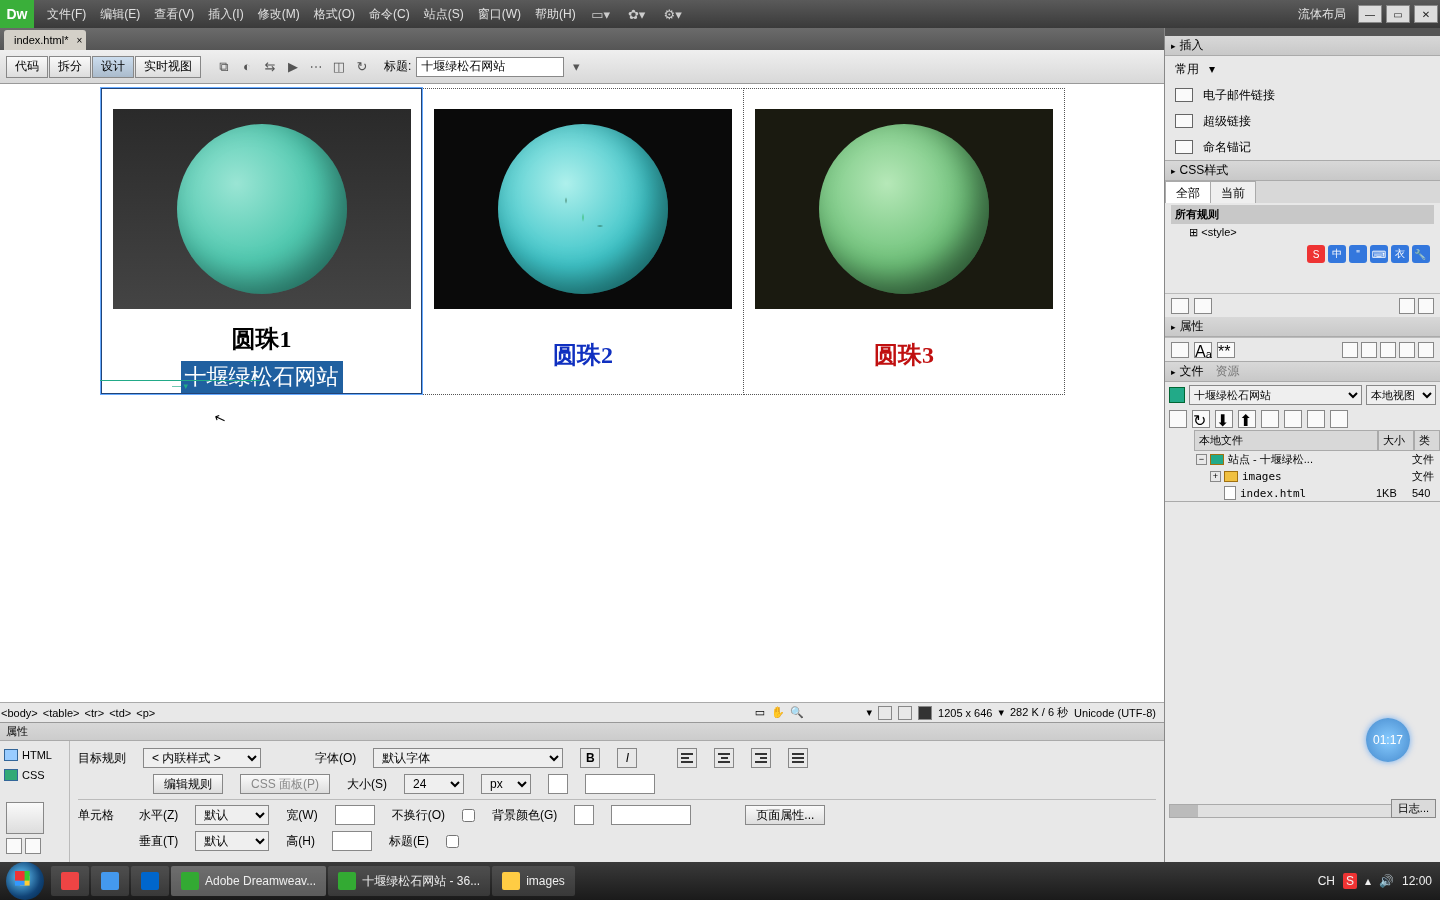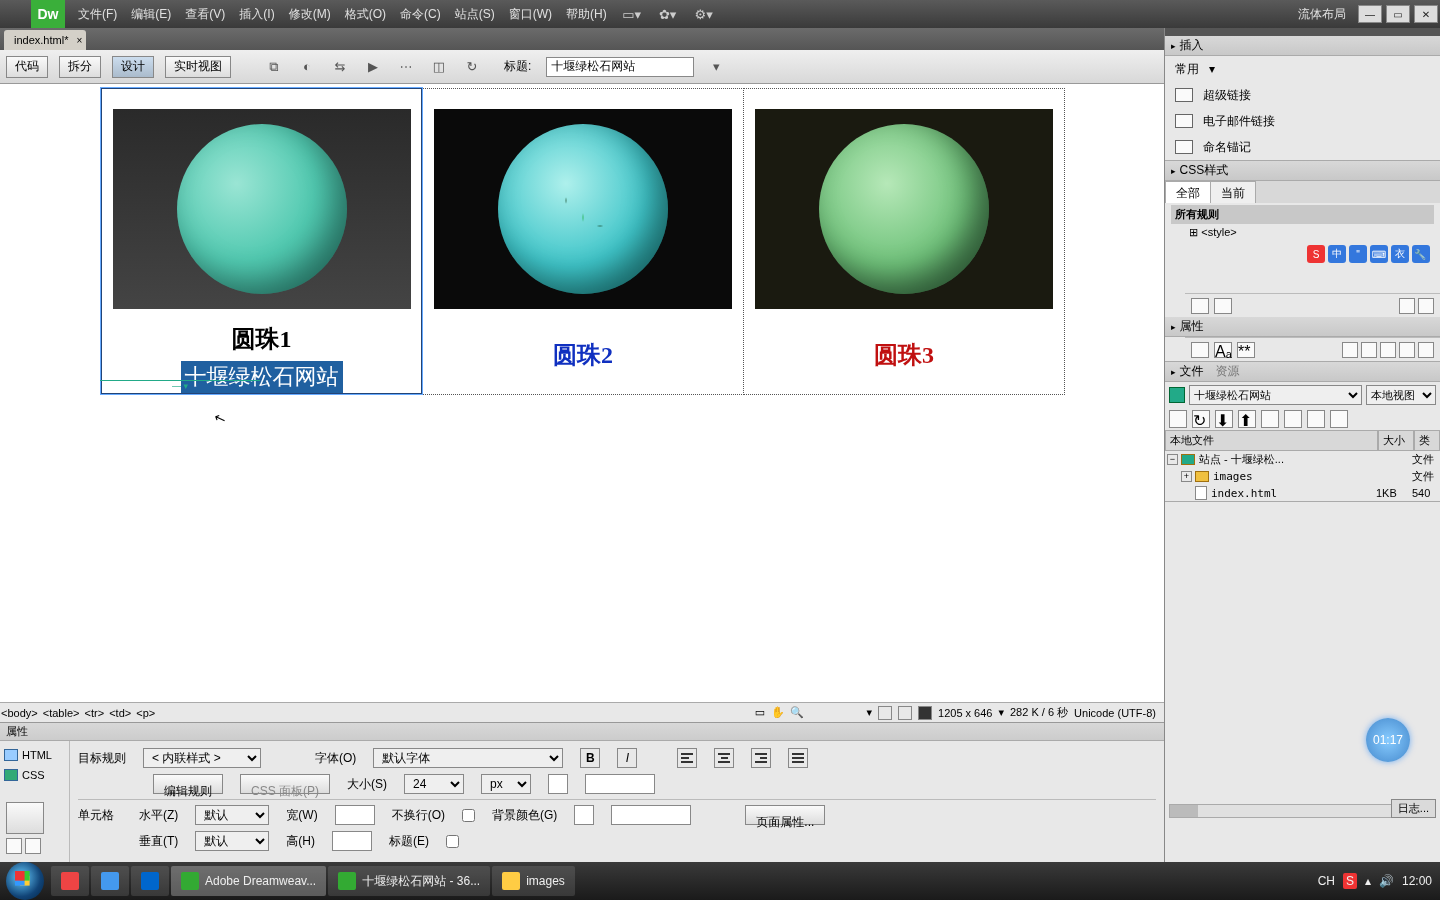--- a/index.html
+++ b/index.html
@@ -1,35 +1,35 @@
 <!DOCTYPE html>
 <html><head>
 <meta charset="utf-8">
 <style>
 * { margin:0; padding:0; box-sizing:border-box; font-family:"Microsoft YaHei",Tahoma,sans-serif; }
 body { background:#fff; overflow:hidden; width:1440px; height:900px; position:relative; }
 
 
 .menubar { height:28px; background:linear-gradient(#5a5a5a,#3a3a3a); display:flex; align-items:center; color:#e0e0e0; font-size:12px; }
-.dw-logo { width:34px; height:28px; background:#3aaf3a; color:#fff; font-weight:bold; font-size:14px; display:flex; align-items:center; justify-content:center; margin-right:6px;margin-left:31px;}
+.dw-logo { width:34px; height:28px; background:#3aaf3a; color:#fff; font-weight:bold; font-size:14px; display:flex; align-items:center; justify-content:center; margin-right:6px;}
 .menu-item { padding:0 7px; cursor:default; }
 .menu-icon { width:28px; height:20px; display:flex; align-items:center; justify-content:center; color:#ccc; font-size:13px; margin:0 4px;}
 .menubar-right { margin-left:auto; display:flex; align-items:center; }
 .layout-label{ font-size:12px; padding:0 10px;}
 .win-btn { width:24px; height:18px; background:#ddd; margin:0 2px; border:1px solid #888; display:flex; align-items:center; justify-content:center; font-size:10px; color:#222;}
 
 
 .tabbar { height:22px; background:linear-gradient(#6b6b6b,#555); display:flex; align-items:flex-end; position:relative;}
 .doc-tab { height:20px; background:#d4d0c8; padding:0 18px 0 10px; font-size:11px; display:flex; align-items:center; position:relative; margin-left:4px; border-radius:3px 3px 0 0;}
 .doc-tab .close{ position:absolute; right:4px; font-size:10px;}
 .breadcrumb-bar { position:absolute; right:30px; top:4px; font-size:11px; color:#ddd; }
 .breadcrumb-bar .gather{ width:14px; height:14px; display:inline-block; background:#aaa; margin-left:6px; vertical-align:middle;}
 
 
-.doc-toolbar { height:34px; background:linear-gradient(#efefef,#d8d8d8); border-bottom:1px solid #999; display:flex; align-items:center; padding:0 6px; gap:11px;}
+.doc-toolbar { height:34px; background:linear-gradient(#efefef,#d8d8d8); border-bottom:1px solid #999; display:flex; align-items:center; padding:0 6px; gap:1px;}
 .view-btn { height:22px; padding:0 8px; font-size:12px; background:linear-gradient(#fafafa,#ddd); border:1px solid #888; cursor:pointer;}
 .view-btn.active{ background:linear-gradient(#cde,#abc);}
 .toolbar-sep{ width:10px;}
 .tool-icon{ width:22px; height:22px; display:flex; align-items:center; justify-content:center; color:#555; font-size:13px;}
 .title-label{ font-size:12px; margin-left:10px; margin-right:4px;}
 .title-input{ height:20px; width:148px; font-size:12px; padding:0 4px; border:1px solid #888;}
 
 
 .main-wrap { position:absolute; left:0; top:84px; right:276px; bottom:178px; background:#fff; overflow:hidden;}
 .doc-canvas { position:absolute; left:0; top:0; right:0; bottom:20px; overflow:auto; background:#fff;}
@@ -69,21 +69,21 @@
 .properties{ position:absolute; left:0; right:276px; bottom:38px; height:140px; background:#e8e8e8; border-top:1px solid #999; font-size:12px;}
 .prop-header{ height:18px; background:linear-gradient(#d8d8d8,#ccc); padding:0 6px; font-size:11px; display:flex; align-items:center; border-bottom:1px solid #aaa;}
 .prop-grid{ display:grid; grid-template-columns:70px 1fr; height:calc(100% - 18px);}
 .prop-left{ border-right:1px solid #bbb; padding:4px;}
 .prop-mode{ display:flex; align-items:center; gap:4px; height:20px; font-size:11px;}
 .prop-mode .sw{ width:14px; height:12px; background:#9cf; border:1px solid #369;}
 .prop-right{ padding:4px 8px;}
 .prop-row{ display:flex; align-items:center; gap:17px; height:26px;}
 .prop-row label{ font-size:12px; white-space:nowrap;}
 .prop-row select, .prop-row input[type=text]{ height:20px; font-size:12px; border:1px solid #888; padding:0 4px;}
-.btn{ height:20px; padding:8px 10px; background:linear-gradient(#fafafa,#ddd); border:1px solid #888; font-size:12px;}
+.btn{ height:20px; padding:0 10px; background:linear-gradient(#fafafa,#ddd); border:1px solid #888; font-size:12px;}
 .bold{ width:20px; height:20px; border:1px solid #888; font-weight:bold; text-align:center; line-height:18px;}
 .ital{ width:20px; height:20px; border:1px solid #888; font-style:italic; text-align:center; line-height:18px;}
 .align-btn{ width:20px; height:20px; border:1px solid #888; display:flex; flex-direction:column; justify-content:center; gap:2px; padding:3px;}
 .align-btn i{ height:2px; background:#333;}
 .color-sw{ width:20px; height:20px; border:1px solid #888; background:#fff;}
 .prop-cell-icon{ position:absolute; left:6px; bottom:8px; width:44px;}
 .cell-tool{ width:38px; height:32px; border:1px solid #888; background:linear-gradient(#fafafa,#ddd); margin-bottom:4px;}
 .split-tools{ display:flex; gap:3px;}
 .split-tools div{ width:16px; height:16px; border:1px solid #888; background:#fafafa;}
 .chk{ width:13px; height:13px;}
@@ -100,30 +100,30 @@
 .css-tabs{ display:flex; height:22px; background:#d8d8d8; font-size:12px;}
 .css-tabs div{ padding:3px 10px; border:1px solid #aaa; border-bottom:none; background:#efefef; margin-right:-1px;}
 .css-tabs div.act{ background:#fff;}
 .css-rules{ padding:2px 6px; font-size:11px;}
 .rules-hd{ background:#c8c8c8; padding:2px 4px; font-weight:bold;}
 .rule-line{ padding:2px 4px 2px 18px;}
 .ime-badge{ position:absolute; right:10px; margin-top:4px; display:flex; gap:3px;}
 .ime-badge span{ width:18px; height:18px; background:#e33; border-radius:3px; display:inline-flex; align-items:center; justify-content:center; color:#fff; font-size:10px;}
 .ime-badge span.b{ background:#37d;}
 
-.css-tool-row{ height:24px; display:flex; align-items:center; padding:0 6px; gap:5px; border-top:1px solid #bbb;margin-left:20px;}
+.css-tool-row{ height:24px; display:flex; align-items:center; padding:0 6px; gap:5px; border-top:1px solid #bbb;}
 .css-tool-row .t{ width:18px; height:16px; border:1px solid #888; background:#fafafa;}
 .panel-icons-right{ margin-left:auto; display:flex; gap:3px;}
 .panel-icons-right .t{ width:16px; height:16px; border:1px solid #888; background:#fafafa;}
 
 .files-hdr{ display:flex; gap:4px; padding:3px 4px; align-items:center; background:#e8e8e8;}
 .files-hdr select{ height:20px; font-size:11px; border:1px solid #888;}
 .files-tools{ display:flex; gap:5px; padding:2px 4px;}
 .files-tools .t{ width:18px; height:18px; border:1px solid #888; background:#fafafa;}
-.file-table{ font-size:11px;}
+.file-table{ font-size:11px;padding-left:29px;}
 .file-table .hd{ display:flex; background:#d8d8d8;}
 .file-table .hd div{ padding:2px 4px; border:1px solid #aaa;}
 .file-row{ display:flex; align-items:center; padding:1px 2px;}
 .file-row .indent{ width:14px;}
 .file-row .folder{ width:14px; height:11px; background:#f0c040; border:1px solid #a07010; margin-right:4px;}
 .file-row .file{ width:12px; height:14px; background:#fff; border:1px solid #888; margin-right:4px;}
 .file-row .exp{ width:11px; height:11px; border:1px solid #888; text-align:center; line-height:9px; font-size:9px; margin-right:3px;}
 
 .rec-badge{ position:absolute; right:30px; bottom:100px; width:44px; height:44px; border-radius:50%; background:radial-gradient(#8cf,#48c); color:#fff; display:flex; align-items:center; justify-content:center; font-size:12px; box-shadow:0 0 6px rgba(0,120,255,.5);}
 .log-btn{ position:absolute; right:4px; bottom:44px; font-size:11px; padding:1px 6px; border:1px solid #888; background:#dadada;}
@@ -346,25 +346,25 @@
 
   <div class="panel">
     <div class="panel-hd">
         <span class="ar">▸</span>
         <span>插入</span>
       </div>
     <div class="insert-body">
       <div class="insert-row"><span>常用</span> ▾</div>
       <div class="insert-row">
           <span class="ic"></span>
-          <span>超级链接</span>
+          <span>电子邮件链接</span>
         </div>
       <div class="insert-row">
           <span class="ic"></span>
-          <span>电子邮件链接</span>
+          <span>超级链接</span>
         </div>
       <div class="insert-row">
           <span class="ic"></span>
           <span>命名锚记</span>
         </div>
     </div>
   </div>
 
   <div class="panel">
     <div class="panel-hd">

